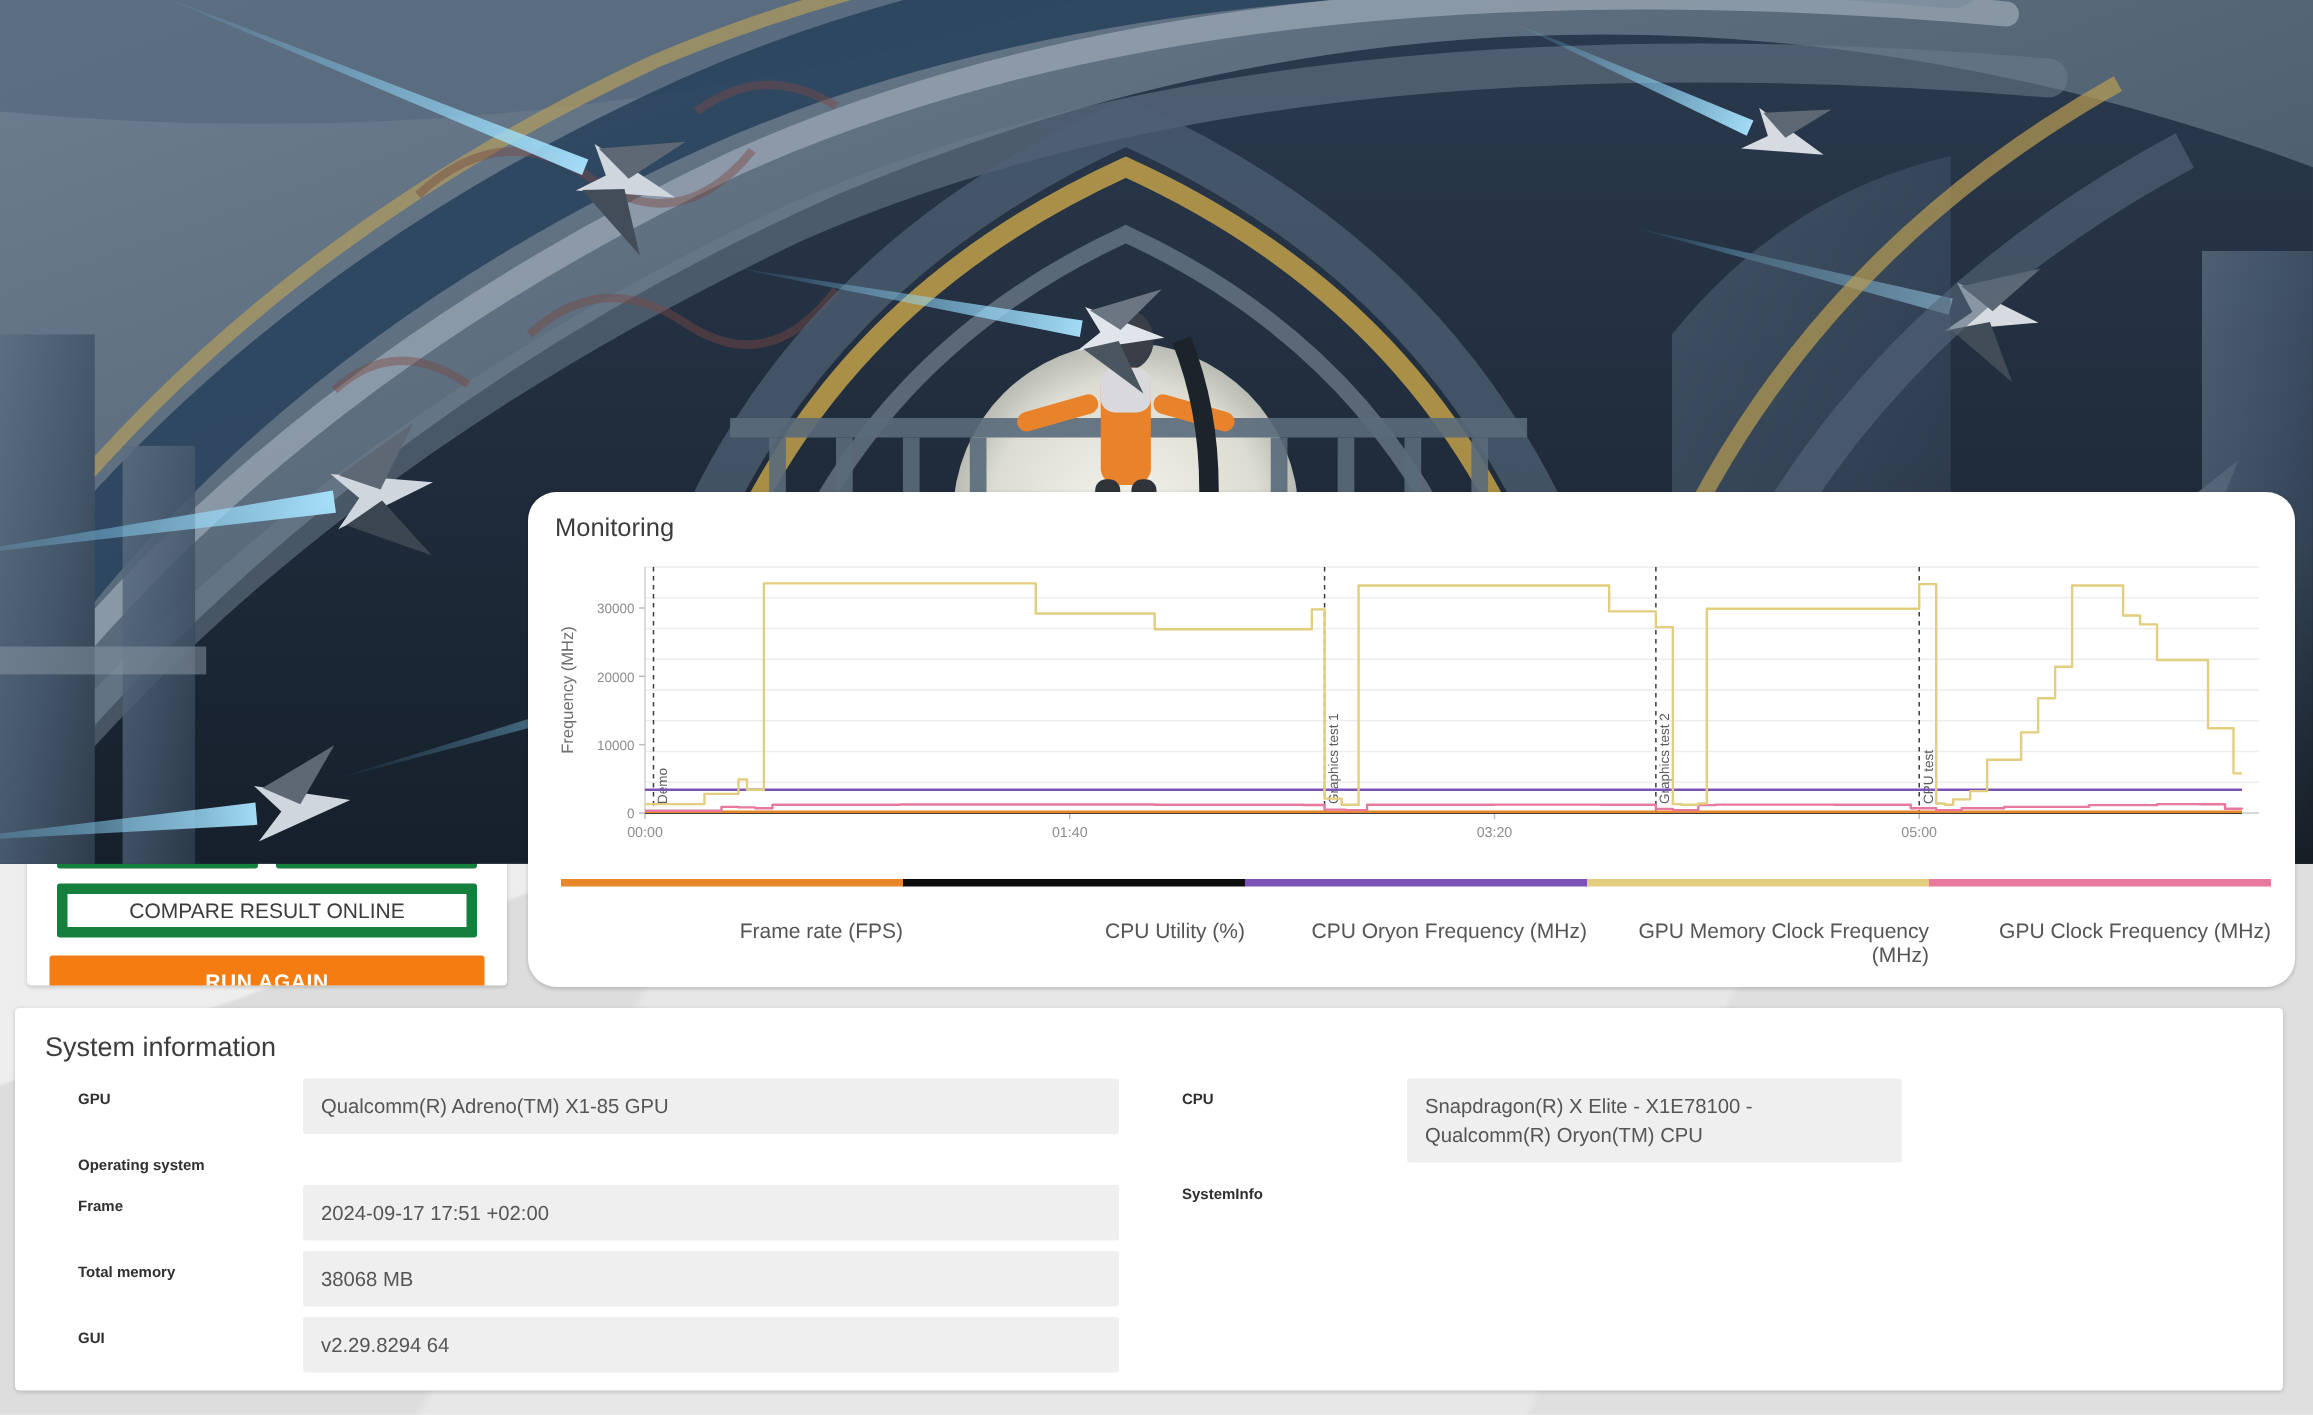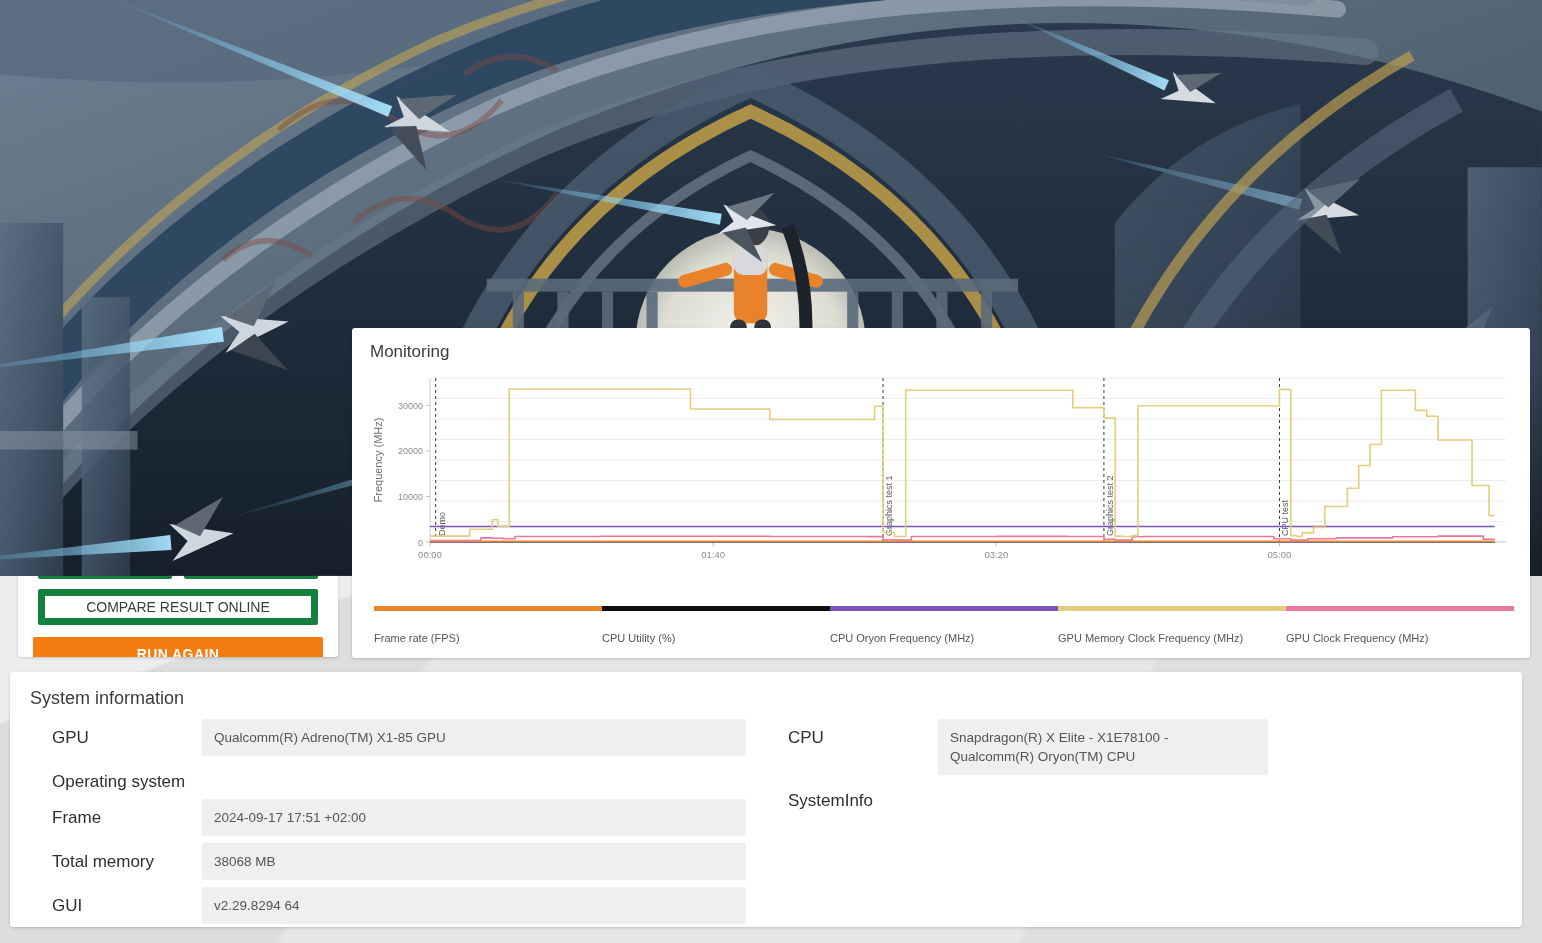--- a/index.html
+++ b/index.html
@@ -118,39 +118,39 @@
   }
   .egp-head .t { font-size: 16.5px; color: #3c3c3c; }
   .egp-body { text-align: center; font-size: 14.5px; color: #4a4a4a; margin-top: 23px; }
 
   
   #hero { left: 697px; top: 4px; width: 830px; height: 310px; overflow: hidden;
           box-shadow: 0 1px 3px rgba(0,0,0,0.18); border-radius: 2px; }
   .hero-canvas { position: absolute; inset: 0; }
 
   
-  #monitoring { left: 352px; top: 328px; width: 1178px; height: 330px; }
+  #monitoring { left: 352px; top: 328px; width: 1178px; height: 330px; border-radius: 19px; }
   .mon-title { font-size: 17px; color: #3c3c3c; padding: 14px 0 0 18px; }
   .mon-plot { position: absolute; left: 16px; top: 44px; }
   .legend {
     position: absolute; left: 22px; bottom: 14px; right: 16px;
     display: flex; gap: 0;
   }
   .legend-item { flex: 1; }
   .legend-bar { height: 5px; width: 100%; }
-  .legend-text { font-size: 11px; color: #555; margin-top: 21px; }
+  .legend-text { font-size: 14px; color: #555; margin-top: 21px; text-align: right; }
 
   
   #sysinfo { left: 10px; top: 672px; width: 1512px; height: 255px; }
   .sys-title { font-size: 18px; color: #3c3c3c; padding: 16px 0 0 20px; }
   .sys-cols { display: flex; padding: 10px 20px 0 20px; gap: 0; }
   .sys-col { width: 50%; padding-right: 20px; }
   .sys-row { display: flex; margin-bottom: 7px; align-items: stretch; }
   .sys-key {
-    width: 172px; flex: none; font-size: 17px; font-weight: normal;
+    width: 172px; flex: none; font-size: 10px; font-weight: bold;
     color: #2f2f2f; padding: 9px 0 0 22px;
   }
   .sys-val {
     flex: 1; background: #efefef; color: #555; font-size: 13.5px;
     padding: 9px 12px; border-radius: 2px; line-height: 19px;
   }
 </style>
 </head>
 <body>
 

